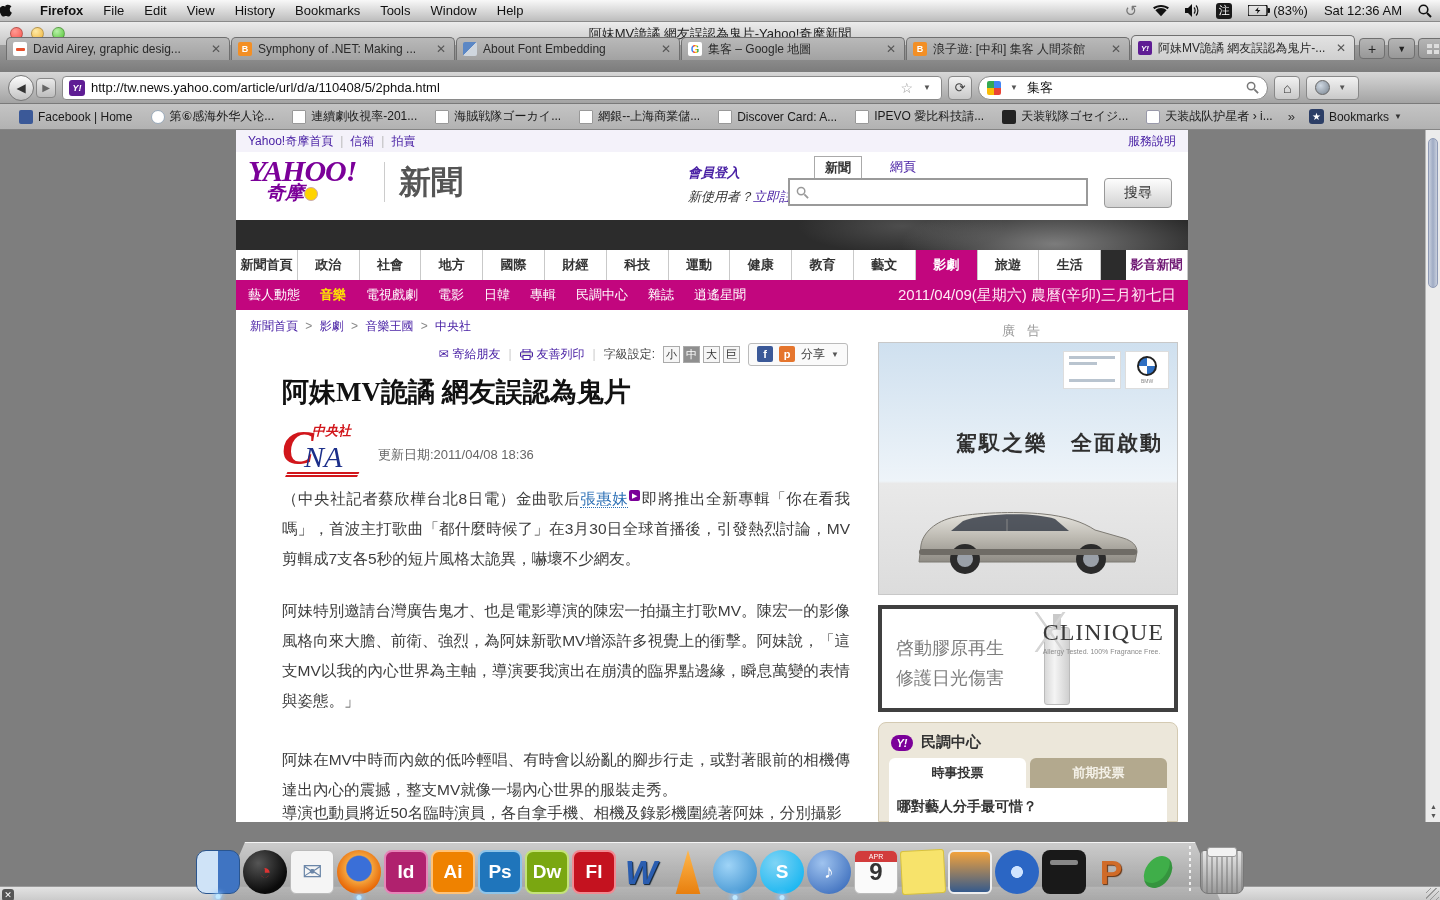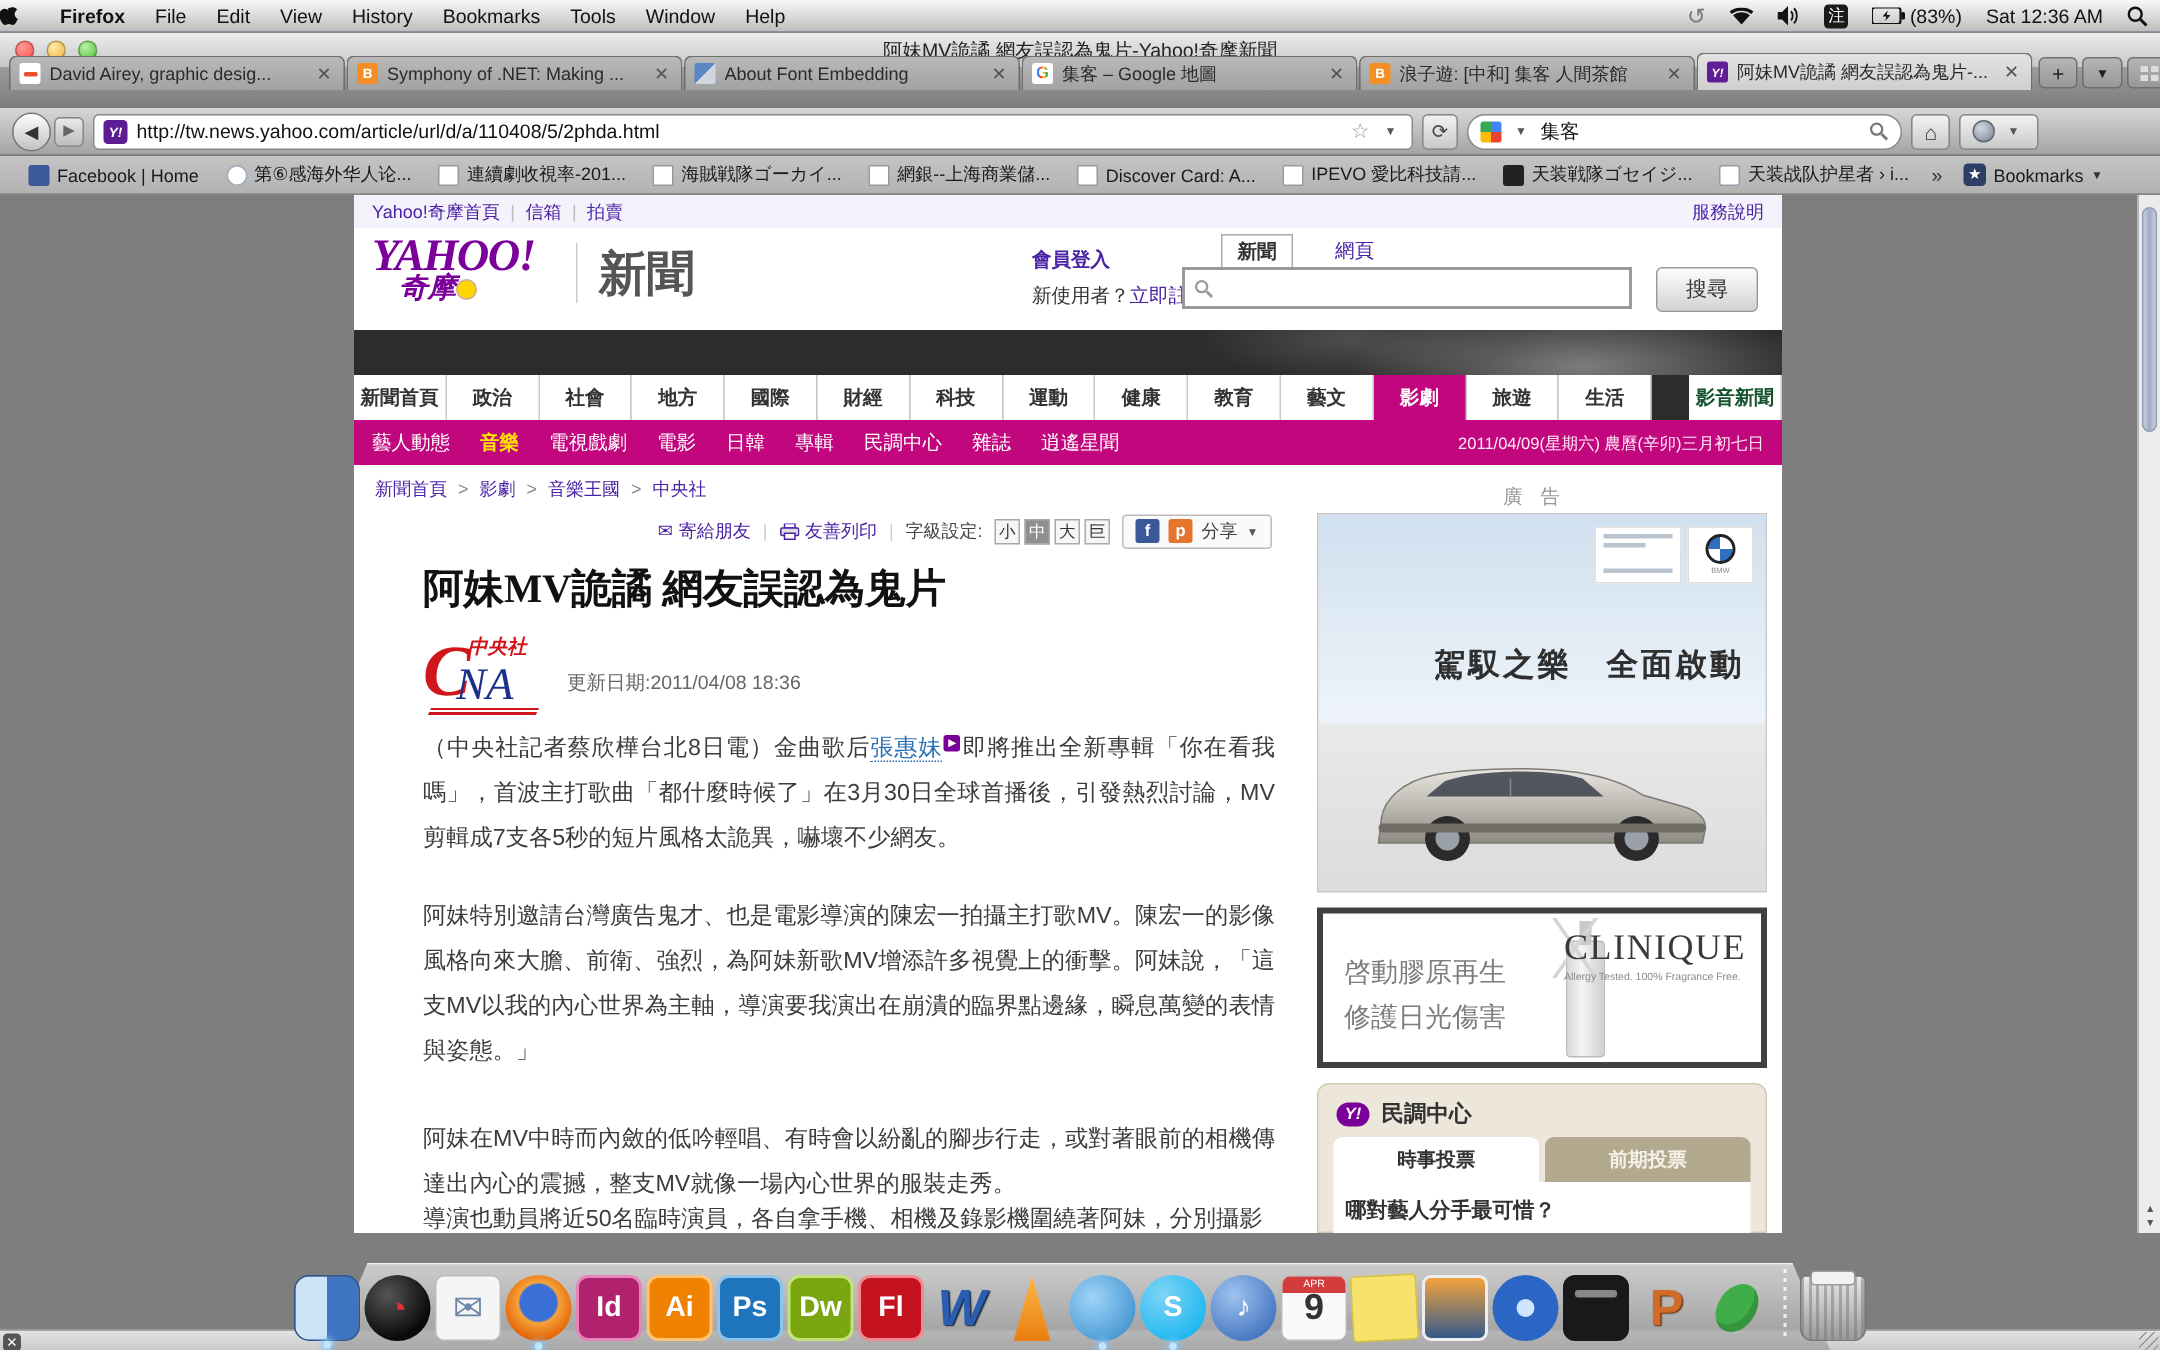--- a/index.html
+++ b/index.html
@@ -127,21 +127,21 @@
   #y-header { position:absolute; top:22px; left:0; right:0; height:68px; background:#fff; }
   .y-logo { position:absolute; left:12px; top:6px; width:130px; }
   .y-logo .yahoo-word { font-family:"Liberation Serif","DejaVu Serif",serif; font-style:italic; font-weight:bold;
     font-size:30px; color:#7b0099; letter-spacing:-1px; line-height:26px; }
   .y-logo .kimo { font-family:"Liberation Serif","DejaVu Serif",serif; font-weight:bold; font-style:italic;
     font-size:19px; color:#7b0099; margin-left:18px; line-height:18px; }
   .smiley { display:inline-block; width:14px; height:14px; border-radius:50%; background:#ffd400;
     border:1px solid #caa; vertical-align:-2px; }
   .y-section { position:absolute; left:148px; top:10px; font-size:32px; color:#555; font-weight:bold;
     border-left:1px solid #ccc; padding-left:14px; line-height:40px; }
-  .y-login { position:absolute; left:452px; top:12px; font-size:13px; }
+  .y-login { position:absolute; left:452px; top:12px; font-size:13px;font-style:italic; }
   .y-login .signin { color:#4a22a5; font-weight:bold; }
   .y-login .newuser { margin-top:6px; color:#333; }
   .y-search { position:absolute; right:10px; top:2px; width:390px; height:62px; }
   .y-search-tabs { position:absolute; left:26px; top:2px; display:flex; gap:18px; font-size:13px; }
   .y-stab { padding:2px 10px; color:#4a22a5; }
   .y-stab.active { border:1px solid #aaa; border-bottom:none; background:#fff; color:#333; font-weight:bold; }
   .y-search-box { position:absolute; left:0; top:24px; width:300px; height:28px; border:2px solid #9a9a9a;
     background:#fff; display:flex; align-items:center; padding:0 6px; gap:4px; }
   .y-search-btn { position:absolute; right:6px; top:24px; width:68px; height:30px;
     background:linear-gradient(#fdfdfd,#d3d3d3); border:1px solid #999; border-radius:4px;
@@ -150,27 +150,27 @@
   
   #y-banner { position:absolute; top:90px; left:0; right:0; height:30px;
     background:#2c2c2c; }
   #y-banner::after{ content:""; position:absolute; inset:0;
     background:radial-gradient(ellipse 220px 60px at 86% 80%, rgba(190,190,190,.55), transparent 70%),
                radial-gradient(ellipse 150px 40px at 70% 20%, rgba(140,140,140,.35), transparent 70%); }
   #y-nav { position:absolute; top:120px; left:0; right:0; height:30px; background:#2c2c2c; display:flex; }
   .y-nav-item { flex:1; background:#fff; border-right:1px solid #c9c9c9; font-size:13px; font-weight:bold;
     color:#333; display:flex; align-items:center; justify-content:center; white-space:nowrap; padding:0 4px; }
   .y-nav-item.active { background:#c2067e; color:#fff; }
-  .y-nav-item.red { color:#14532d;margin-left:25px; }
+  .y-nav-item.red { color:#701a75;margin-left:25px; }
   #y-subnav { position:absolute; top:150px; left:0; right:0; height:30px; background:#c2067e;
     display:flex; align-items:center; padding:0 12px; gap:20px; font-size:13px; color:#fff; }
   .y-sub-item { white-space:nowrap; }
   .y-sub-item.active { color:#ffe400; font-weight:bold; }
   #y-subnav .spacer { flex:1; }
-  .y-date { font-size:11px; color:#ffe9f4; }
+  .y-date { font-size:15px; color:#ffe9f4; }
 
   
   #breadcrumb { position:absolute; top:188px; left:10px; font-size:12px; color:#888; }
   #breadcrumb a { color:#4a22a5; text-decoration:none; margin:0 4px; }
   #tools-row { position:absolute; top:212px; left:170px; width:442px; height:24px;
     display:flex; align-items:center; justify-content:flex-end; gap:8px; font-size:12px; color:#444; }
   .tool-link { display:flex; align-items:center; gap:4px; color:#4a22a5; }
   .tool-sep { color:#ccc; }
   .fs-box { width:17px; height:17px; border:1px solid #aaa; background:#f6f6f6; font-size:11px; color:#333;
     display:flex; align-items:center; justify-content:center; }

